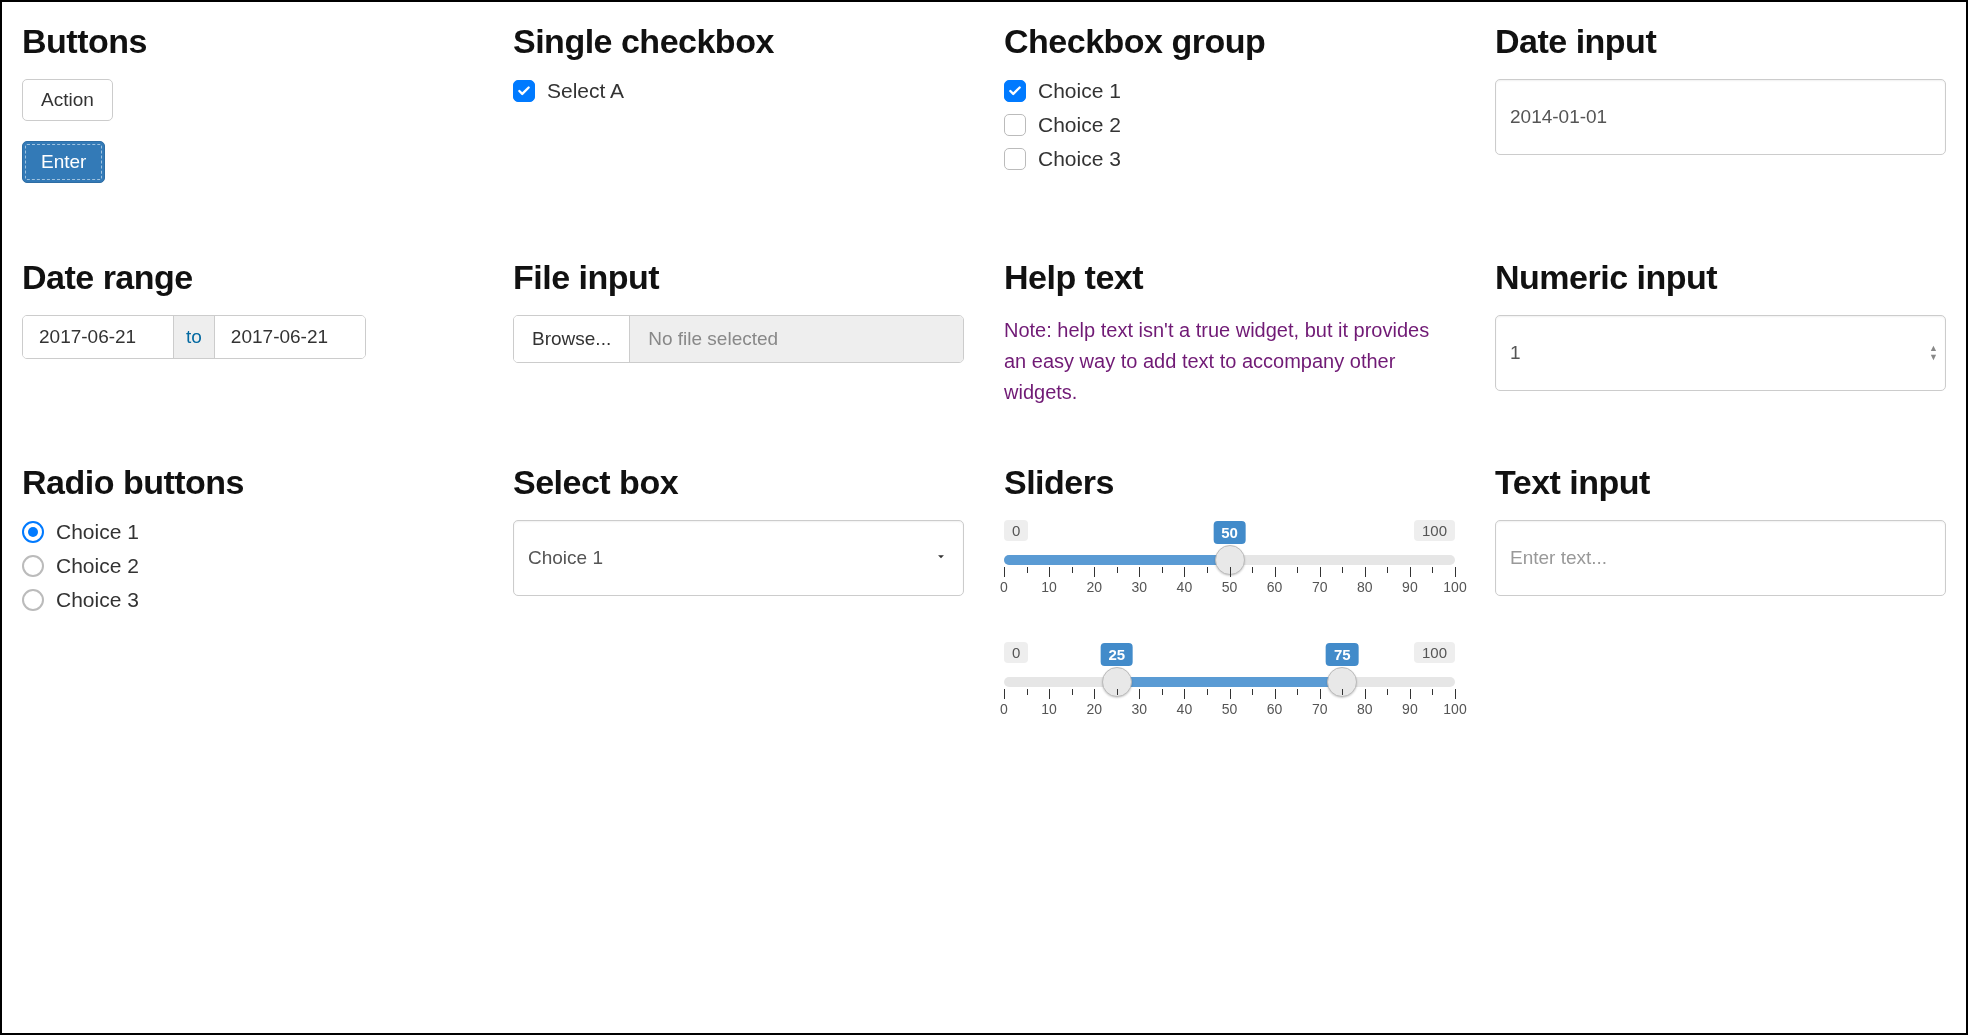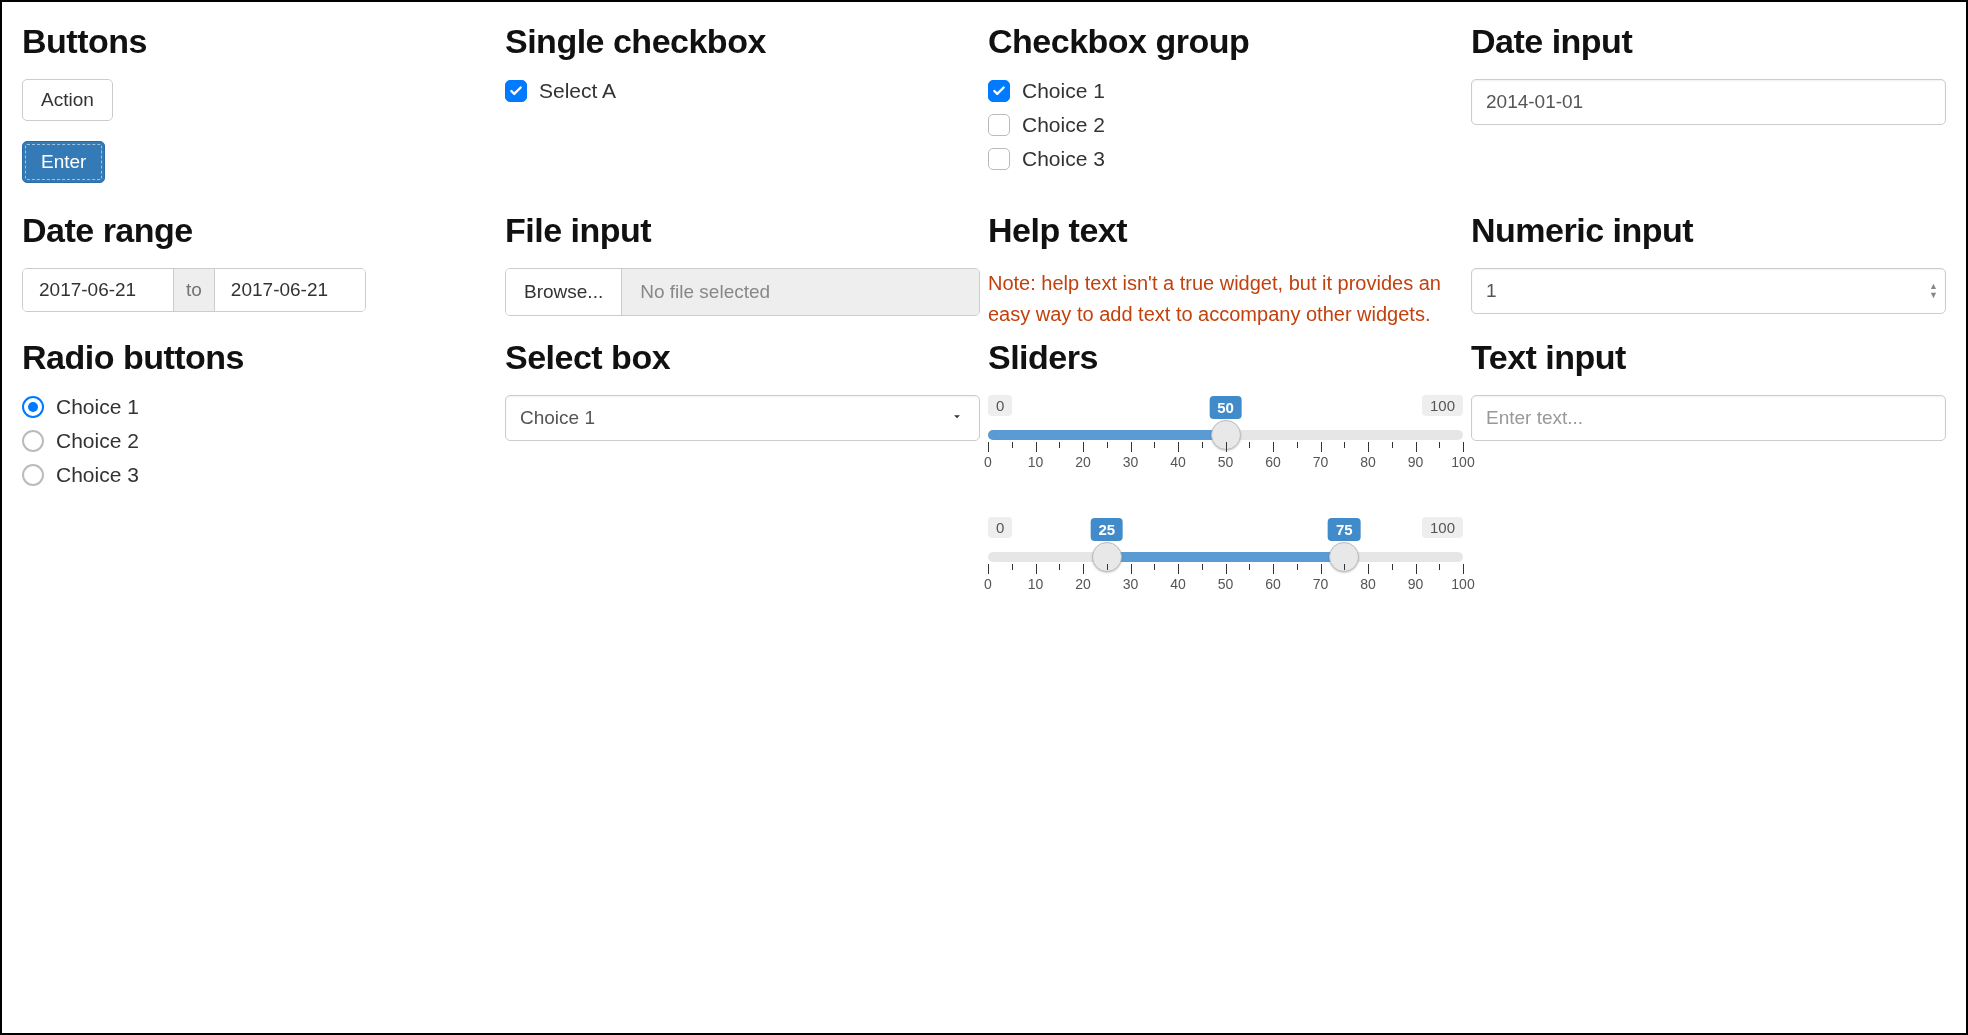--- a/index.html
+++ b/index.html
@@ -10,21 +10,20 @@
     color: #333;
     font-size: 18px;
     border: 2px solid #000;
     min-height: 1035px;
   }
   .grid {
     display: grid;
     grid-template-columns: repeat(4, 1fr);
     column-gap: 40px;
     row-gap: 55px;
-    gap: 8px;
   }
   h2.section-title {
     font-size: 34px;
     font-weight: 700;
     margin: 0 0 18px 0;
     color: #111;
     letter-spacing: -0.5px;
   }
   .btn {
     display: inline-block;
@@ -81,21 +80,21 @@
     border-color: #007aff;
   }
   .radio-circle.selected::after {
     content: "";
     width: 10px; height: 10px;
     background: #007aff;
     border-radius: 50%;
   }
   .form-control {
     width: 100%;
-    padding: 11px 14px;
+    padding: 26px 14px;
     font-size: 19px;
     border: 1px solid #ccc;
     border-radius: 5px;
     box-shadow: inset 0 1px 2px rgba(0,0,0,0.06);
     color: #555;
     background: #fff;
   }
   .daterange {
     display: flex;
     align-items: stretch;
@@ -110,21 +109,21 @@
     font-size: 19px;
     border: none;
     outline: none;
     width: 150px;
     color: #333;
   }
   .daterange .dr-sep {
     background: #eee;
     padding: 10px 12px;
     font-size: 19px;
-    color: #737373;
+    color: #0369a1;
     border-left: 1px solid #ccc;
     border-right: 1px solid #ccc;
     display:flex;align-items:center;
   }
   .file-input {
     display: flex;
     width: 100%;
     border: 1px solid #ccc;
     border-radius: 5px;
     overflow: hidden;
@@ -138,21 +137,21 @@
     cursor: pointer;
   }
   .file-input .file-label {
     flex: 1;
     padding: 12px 18px;
     background: #eee;
     color: #888;
     font-size: 19px;
   }
   .help-text {
-    color: #c2410c;
+    color: #701a75;
     font-size: 20px;
     line-height: 1.55;
   }
   .numeric-wrap {
     position: relative;
   }
   .numeric-wrap .spinner {
     position: absolute;
     right: 8px;
     top: 50%;

